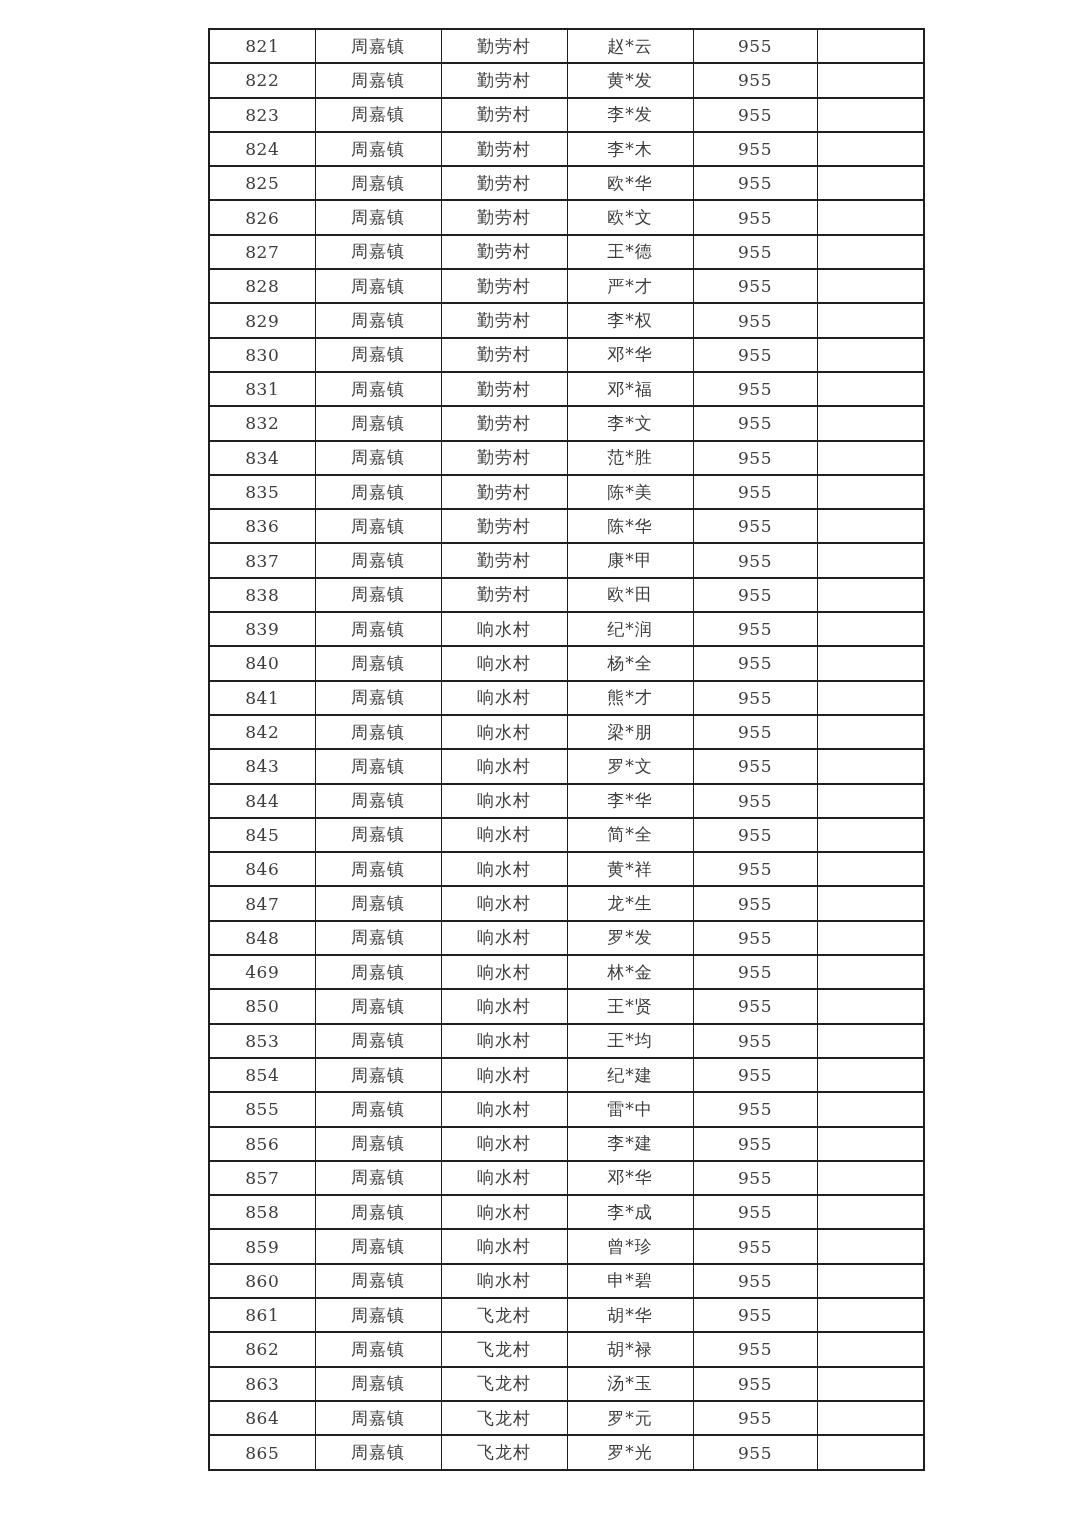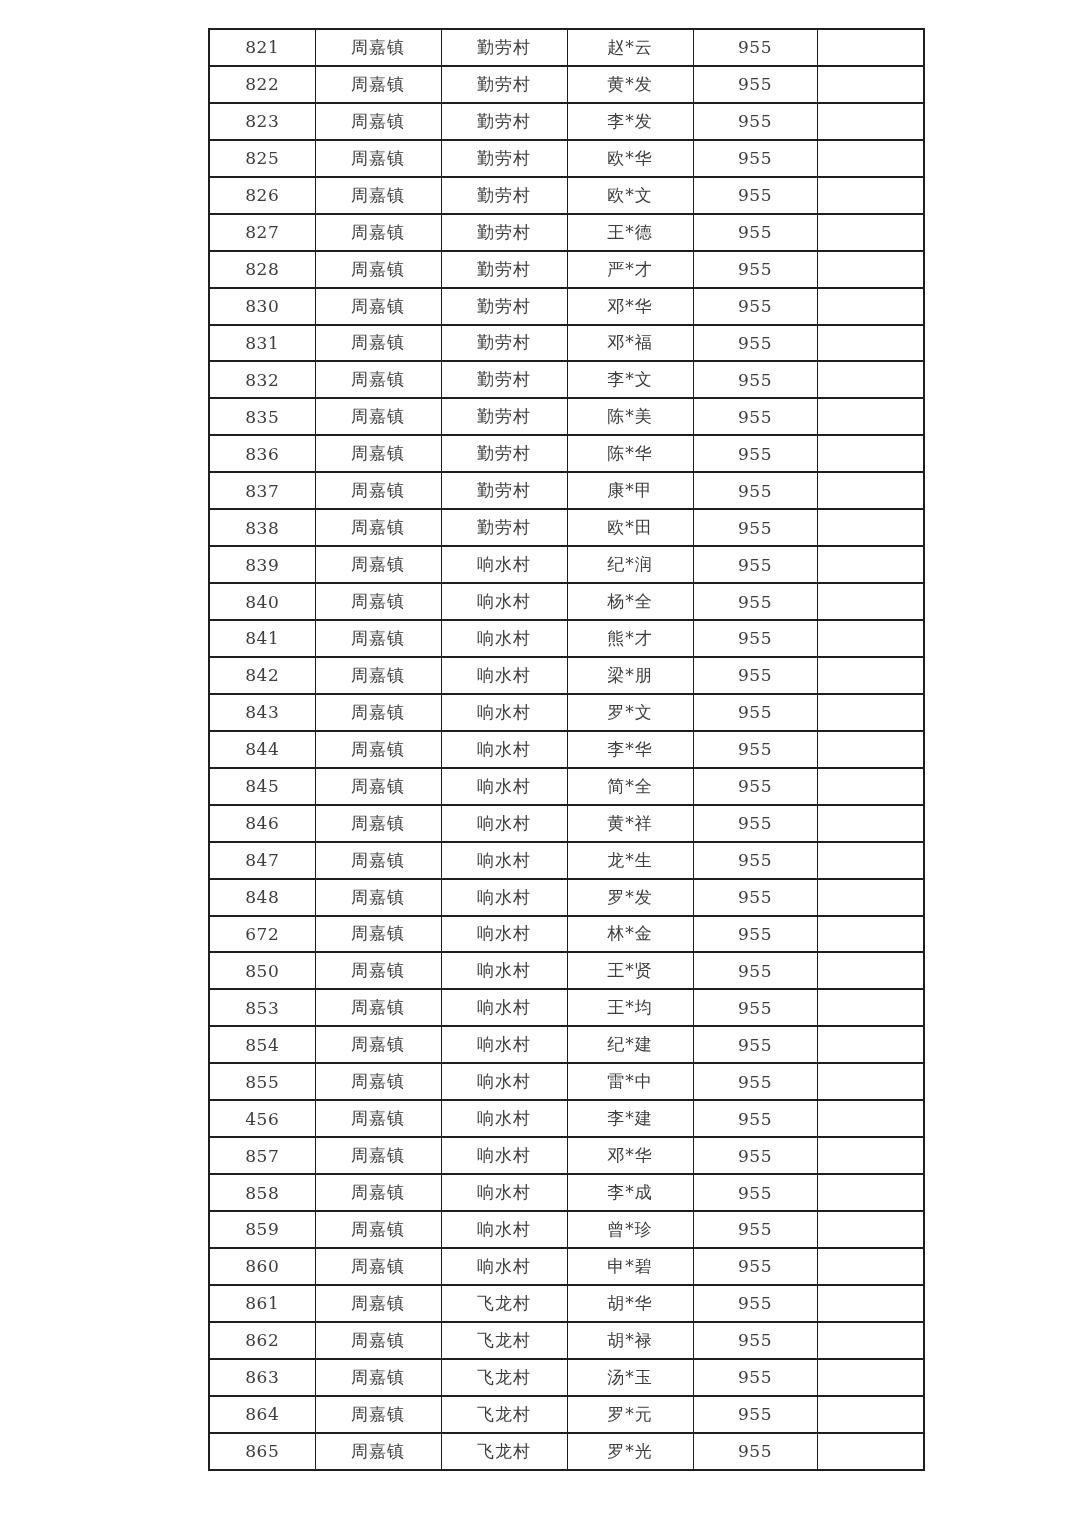--- a/index.html
+++ b/index.html
@@ -78,20 +78,28 @@
   </tr>
         <tr>
     <td class="num">823</td>
     <td>周嘉镇</td>
     <td>勤劳村</td>
     <td>李*发</td>
     <td class="num">955</td>
     <td></td>
   </tr>
         <tr>
+    <td class="num">824</td>
+    <td>周嘉镇</td>
+    <td>勤劳村</td>
+    <td>李*木</td>
+    <td class="num">955</td>
+    <td></td>
+  </tr>
+        <tr>
     <td class="num">825</td>
     <td>周嘉镇</td>
     <td>勤劳村</td>
     <td>欧*华</td>
     <td class="num">955</td>
     <td></td>
   </tr>
         <tr>
     <td class="num">826</td>
     <td>周嘉镇</td>
@@ -110,20 +118,28 @@
   </tr>
         <tr>
     <td class="num">828</td>
     <td>周嘉镇</td>
     <td>勤劳村</td>
     <td>严*才</td>
     <td class="num">955</td>
     <td></td>
   </tr>
         <tr>
+    <td class="num">829</td>
+    <td>周嘉镇</td>
+    <td>勤劳村</td>
+    <td>李*权</td>
+    <td class="num">955</td>
+    <td></td>
+  </tr>
+        <tr>
     <td class="num">830</td>
     <td>周嘉镇</td>
     <td>勤劳村</td>
     <td>邓*华</td>
     <td class="num">955</td>
     <td></td>
   </tr>
         <tr>
     <td class="num">831</td>
     <td>周嘉镇</td>
@@ -134,20 +150,28 @@
   </tr>
         <tr>
     <td class="num">832</td>
     <td>周嘉镇</td>
     <td>勤劳村</td>
     <td>李*文</td>
     <td class="num">955</td>
     <td></td>
   </tr>
         <tr>
+    <td class="num">834</td>
+    <td>周嘉镇</td>
+    <td>勤劳村</td>
+    <td>范*胜</td>
+    <td class="num">955</td>
+    <td></td>
+  </tr>
+        <tr>
     <td class="num">835</td>
     <td>周嘉镇</td>
     <td>勤劳村</td>
     <td>陈*美</td>
     <td class="num">955</td>
     <td></td>
   </tr>
         <tr>
     <td class="num">836</td>
     <td>周嘉镇</td>
@@ -246,21 +270,21 @@
   </tr>
         <tr>
     <td class="num">848</td>
     <td>周嘉镇</td>
     <td>响水村</td>
     <td>罗*发</td>
     <td class="num">955</td>
     <td></td>
   </tr>
         <tr>
-    <td class="num">672</td>
+    <td class="num">469</td>
     <td>周嘉镇</td>
     <td>响水村</td>
     <td>林*金</td>
     <td class="num">955</td>
     <td></td>
   </tr>
         <tr>
     <td class="num">850</td>
     <td>周嘉镇</td>
     <td>响水村</td>
@@ -286,21 +310,21 @@
   </tr>
         <tr>
     <td class="num">855</td>
     <td>周嘉镇</td>
     <td>响水村</td>
     <td>雷*中</td>
     <td class="num">955</td>
     <td></td>
   </tr>
         <tr>
-    <td class="num">456</td>
+    <td class="num">856</td>
     <td>周嘉镇</td>
     <td>响水村</td>
     <td>李*建</td>
     <td class="num">955</td>
     <td></td>
   </tr>
         <tr>
     <td class="num">857</td>
     <td>周嘉镇</td>
     <td>响水村</td>

